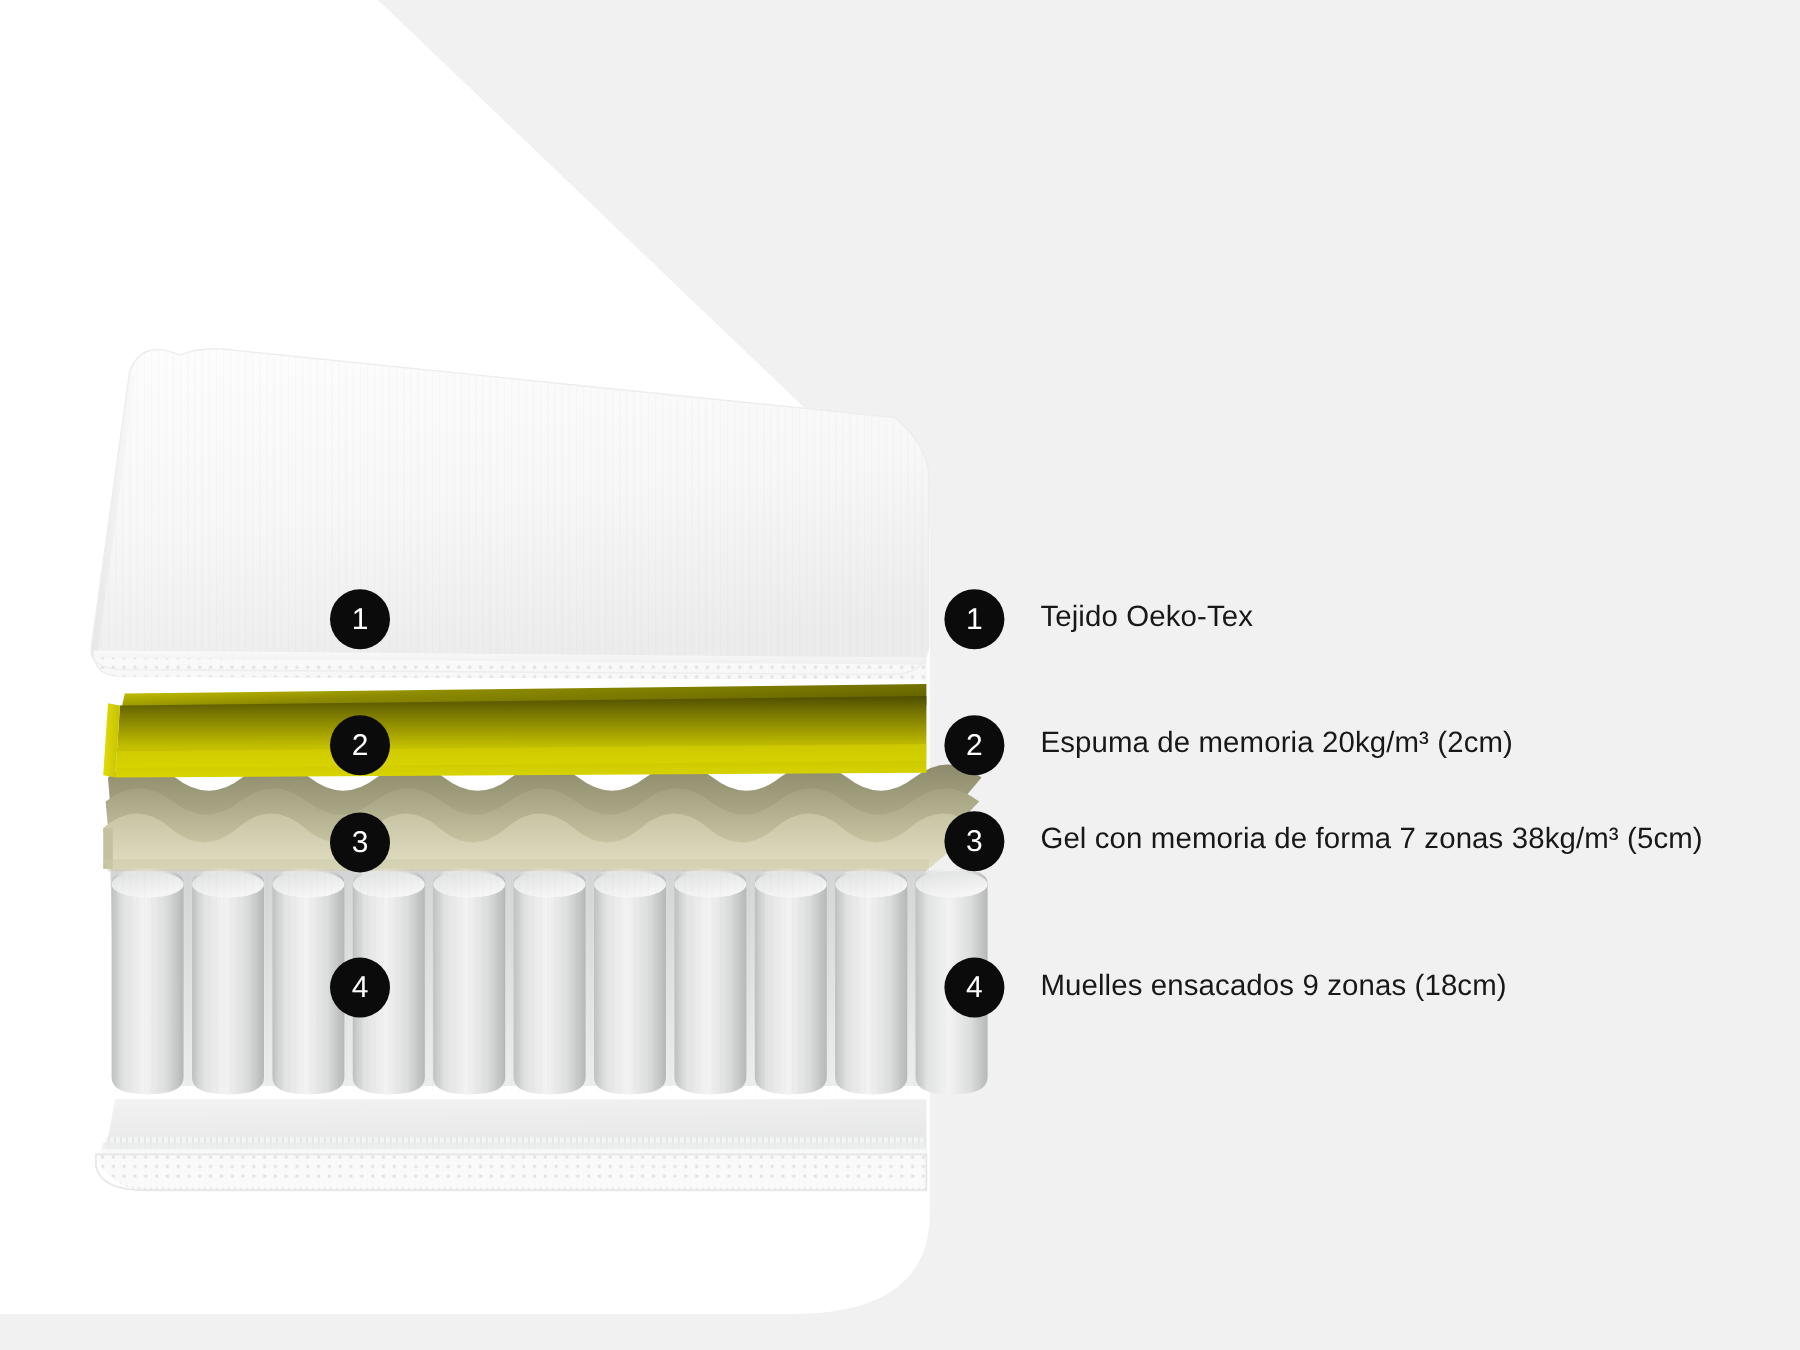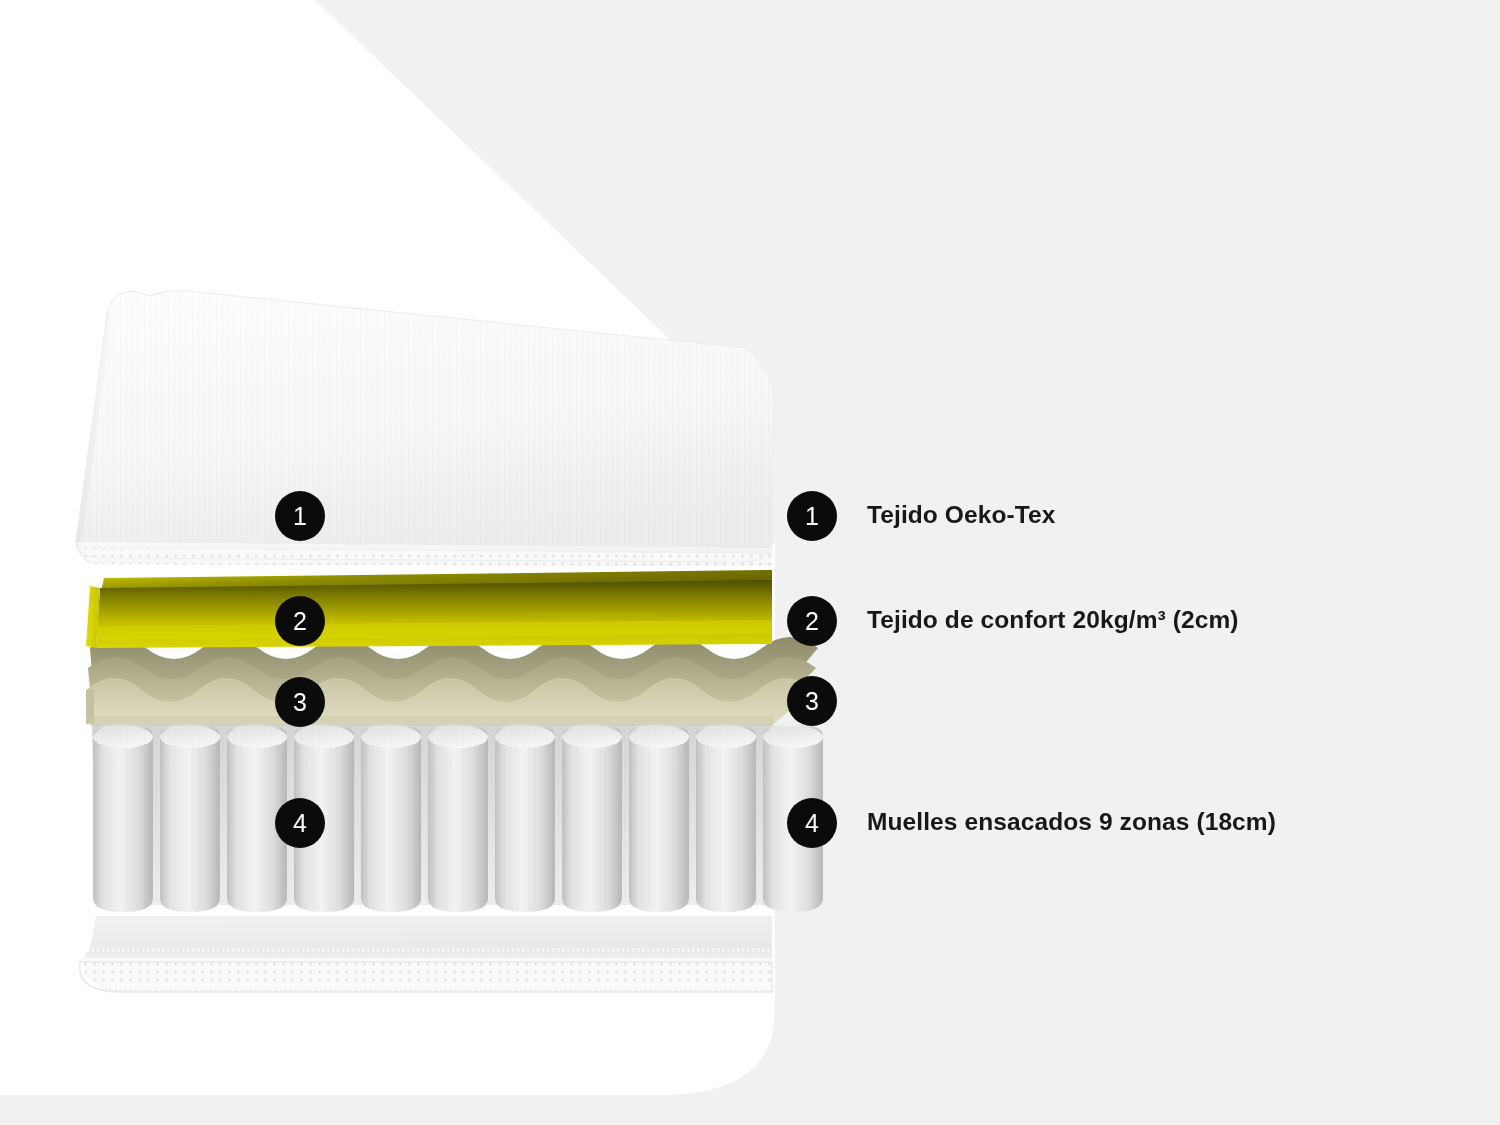--- a/index.html
+++ b/index.html
@@ -78,21 +78,21 @@
     align-items: center;
     justify-content: center;
     line-height: 1;
   }
   .legend-label {
     margin-left: 30px;
     font-size: 24.5px;
     line-height: 40px;
     color: #18181a;
     letter-spacing: 0.1px;
-    font-weight: 700;
+    font-weight: 400;
     max-width: 560px;
     padding-top: 4px;
   }
 </style>
 </head>
 <body>
 
 <div id="stage">
 
   <svg id="white-panel" viewBox="0 0 1500 1125" aria-hidden="true">
@@ -347,25 +347,26 @@
 
   <div id="legend">
 
     <div class="legend-row" style="top:491px">
       <div class="legend-badge">1</div>
       <div class="legend-label">Tejido Oeko-Tex</div>
     </div>
 
     <div class="legend-row" style="top:596px">
       <div class="legend-badge">2</div>
-      <div class="legend-label">Tejido de confort 20kg/m³ (2cm)</div>
+      <div class="legend-label">Espuma de memoria 20kg/m³ (2cm)</div>
     </div>
 
     <div class="legend-row" style="top:676px">
       <div class="legend-badge">3</div>
+      <div class="legend-label">Gel con memoria de forma 7 zonas 38kg/m³ (5cm)</div>
     </div>
 
     <div class="legend-row" style="top:798px">
       <div class="legend-badge">4</div>
       <div class="legend-label">Muelles ensacados 9 zonas (18cm)</div>
     </div>
 
   </div>
 
 </div>

